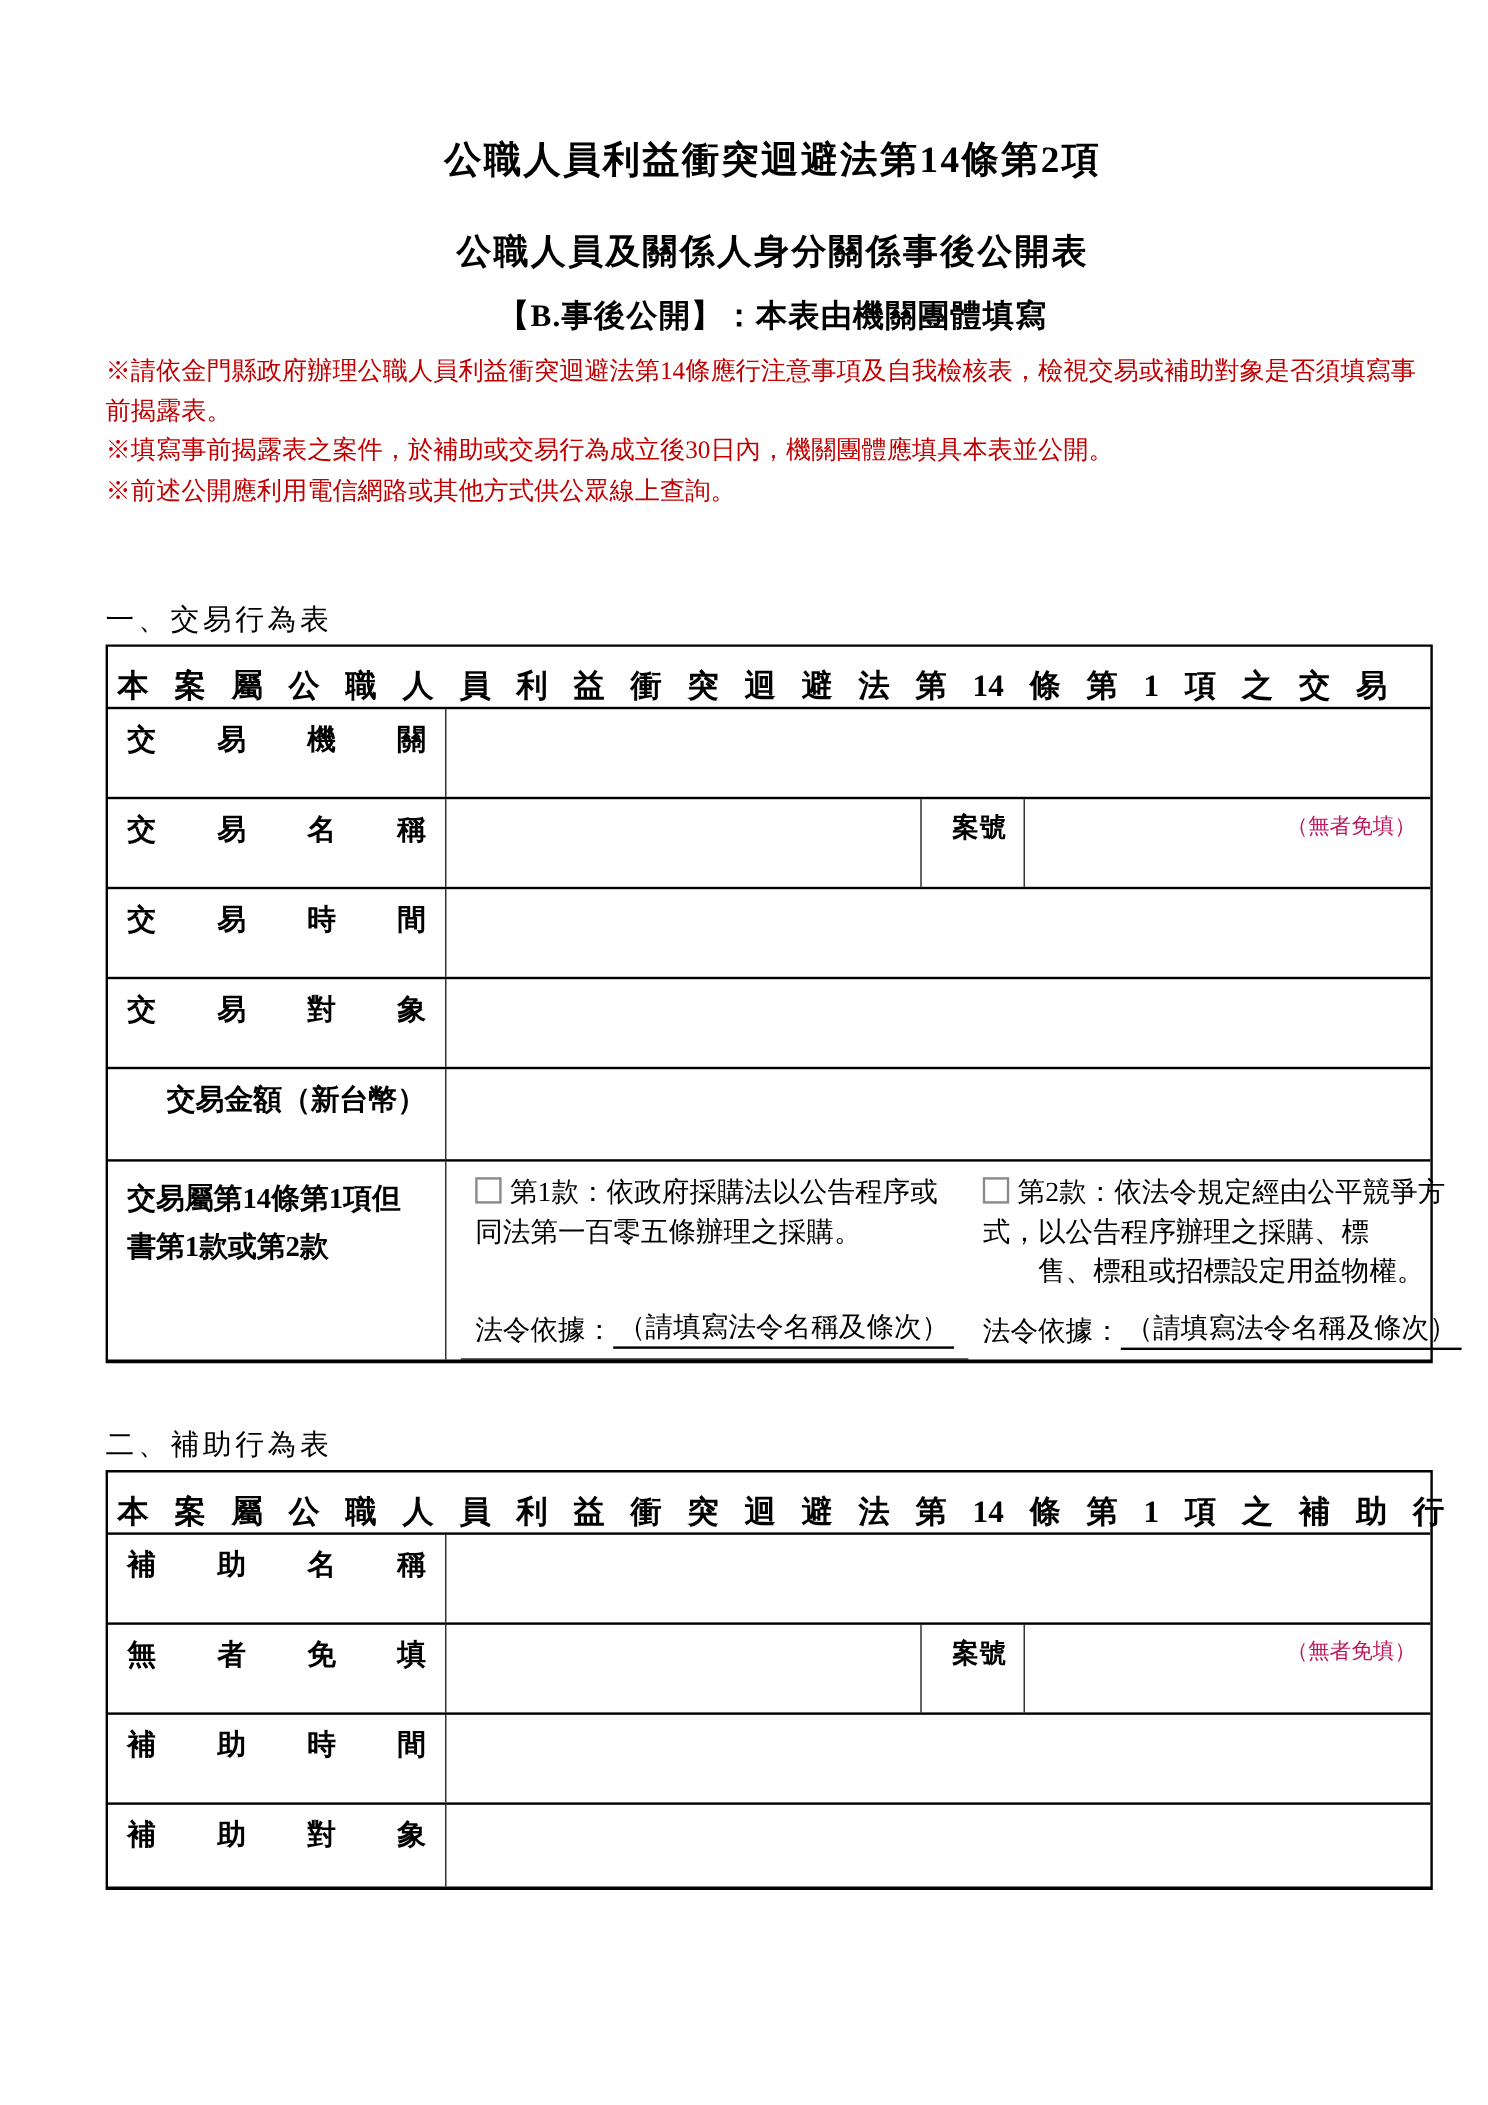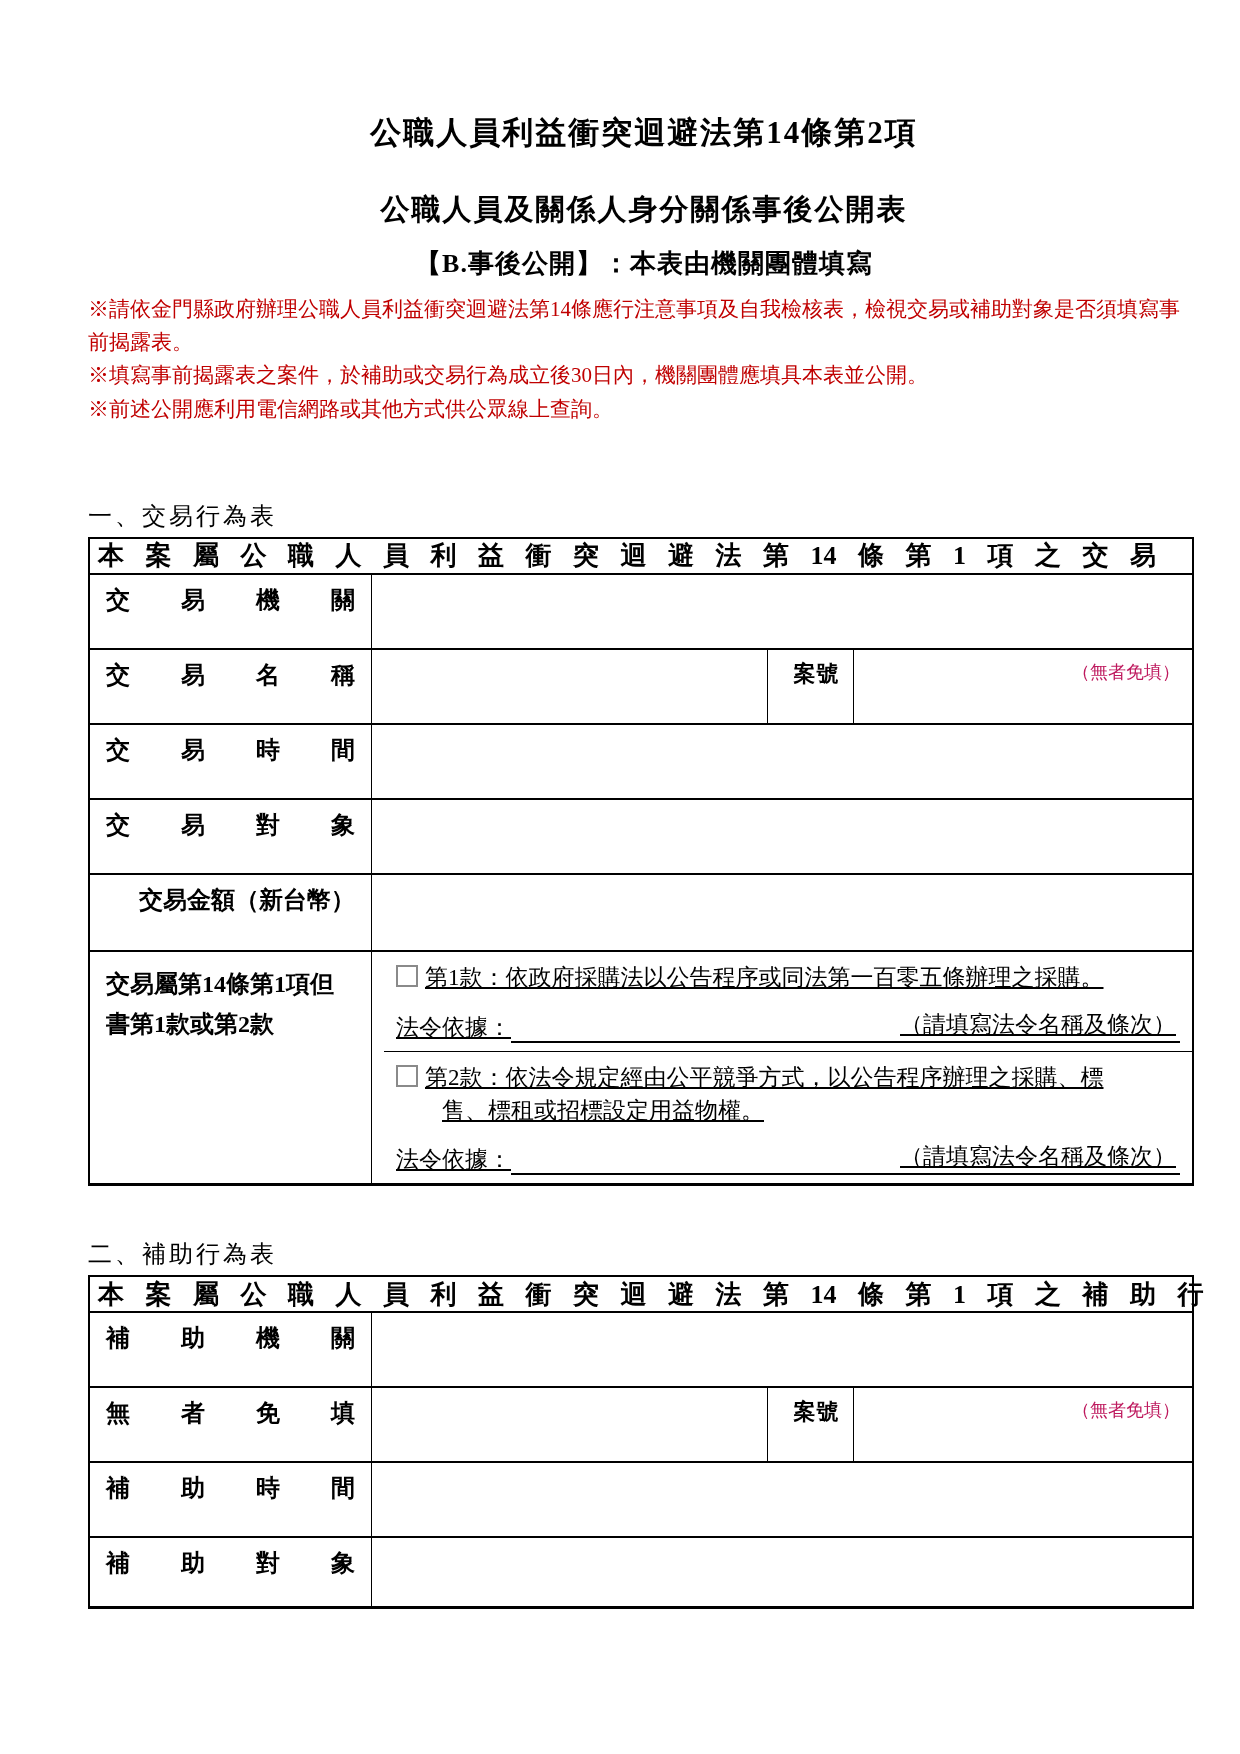--- a/index.html
+++ b/index.html
@@ -25,20 +25,21 @@
   .section-title.second { margin-top:52px; }
 
   .ftable { margin-top:5px; border:2px solid #000; border-bottom-width:3px; width:1106px; box-sizing:border-box; }
   .thead {
     height:36px; display:flex; align-items:center;
     border-bottom:2px solid #000;
     font-weight:bold; font-size:26px;
     padding:0 8px; box-sizing:border-box;
     white-space:nowrap; overflow:visible;
     word-spacing:15px;
+    margin-top:16px;
   }
   .trow { display:flex; border-bottom:2px solid #000; box-sizing:border-box;gap:12px; }
   .trow.last { border-bottom:none; }
   .h75 { height:75px; }
   .h77 { height:77px;text-align:right; }
   .h68 { height:68px; }
 
   .lbl {
     width:282px; flex:0 0 282px; box-sizing:border-box;
     border-right:1px solid #000;
@@ -50,21 +51,21 @@
 
   .midcell { width:384px; flex:0 0 384px; border-right:1px solid #000; box-sizing:border-box; }
   .casecell {
     width:74px; flex:0 0 74px; box-sizing:border-box;
     border-right:1px solid #000;
     font-weight:bold; font-size:22px;
     padding-top:9px; text-align:center; letter-spacing:1px;
   }
   .hintcell { flex:1; text-align:right; padding:10px 12px 0 0; font-size:18px; color:#be185d; }
 
-  .clauses { flex:1; display:flex; flex-direction:column;text-decoration:underline; }
+  .clauses { flex:1; display:flex; flex-direction:row; }
   .sub1 { min-height:100px; border-bottom:1px solid #000; }
   .sub2 { min-height:128px; }
   .sub { display:flex; flex-direction:column; padding:9px 12px 8px 12px; box-sizing:border-box; font-size:23px; }
   .clause-line { line-height:1.45; }
   .clause-line2 { padding-left:46px; line-height:1.45; }
   .checkbox {
     display:inline-block; width:18px; height:18px;
     border:2px solid #8a8a8a; vertical-align:-2px; margin-right:7px;
     background:#fff;
   }
@@ -145,21 +146,21 @@
         </div>
       </div>
     </div>
 
     <div class="section-title second">二、補助行為表</div>
 
     <div class="ftable">
       <div class="thead">本 案 屬 公 職 人 員 利 益 衝 突 迴 避 法 第 14 條 第 1 項 之 補 助 行</div>
 
       <div class="trow h75">
-        <div class="lbl spread">補助機關</div>
+        <div class="lbl spread">補助名稱</div>
         <div class="fillcell"></div>
       </div>
 
       <div class="trow h75">
         <div class="lbl spread">無者免填</div>
         <div class="midcell"></div>
         <div class="casecell">案號</div>
         <div class="hintcell">（無者免填）</div>
       </div>
 

